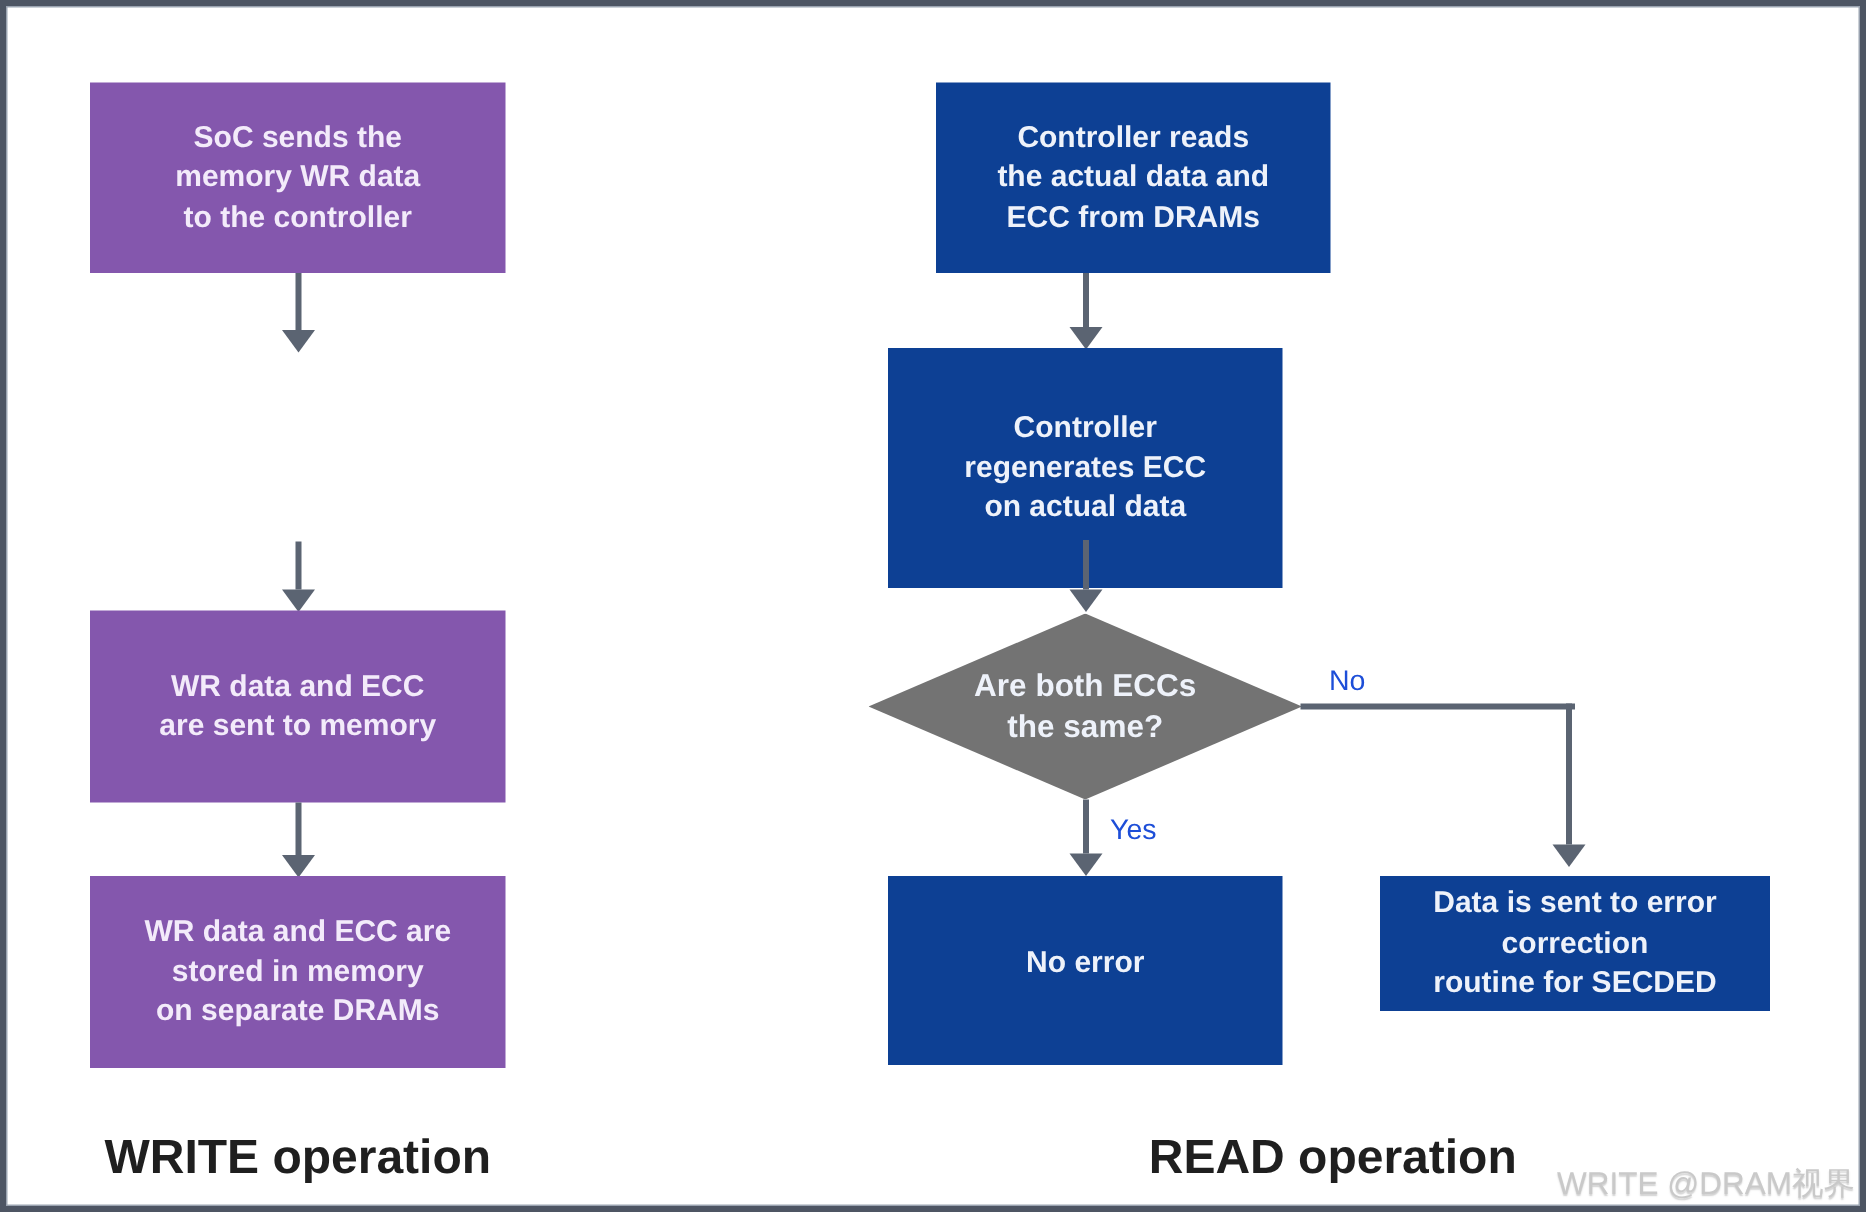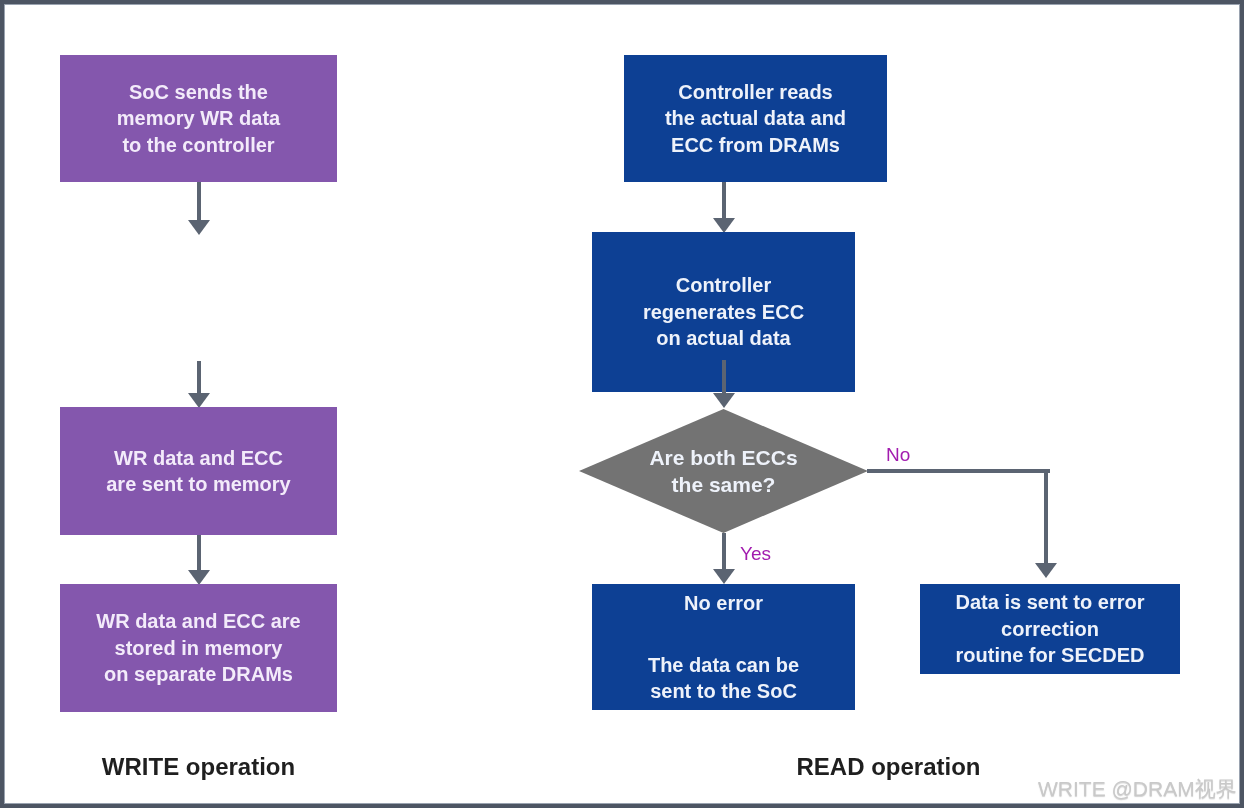--- a/index.html
+++ b/index.html
@@ -60,29 +60,29 @@
   .v-arrow .shaft { width: 4px; flex: 1 1 auto; background: #5b6472; }
   .v-arrow .head {
     width: 0; height: 0;
     border-left: 11px solid transparent;
     border-right: 11px solid transparent;
     border-top: 15px solid #5b6472;
   }
   .h-line { position: absolute; height: 4px; background: #5b6472; }
   .branch-label {
     position: absolute;
-    color: #a21caf;
+    color: #1d4ed8;
     font-size: 19px;
     font-weight: normal;
   }
   .col-label {
     position: absolute;
     text-align: center;
     color: #1f1f1f;
-    font-size: 24px;
+    font-size: 32px;
     font-weight: bold;
   }
   .watermark {
     position: absolute;
     color: #c9c9c9;
     font-size: 21px;
     text-shadow: 0 1px 1px rgba(120,120,120,0.35);
     white-space: nowrap;
   }
 </style>
@@ -143,22 +143,20 @@
 
   <div class="v-arrow" style="left:713px; top:533px; height:51px;">
     <div class="shaft"></div>
     <div class="head"></div>
   </div>
   <div class="branch-label" style="left:740px; top:543px;">Yes</div>
 
   <div class="node read-node" style="left:592px; top:584px; width:263px; height:126px;">
     <div>
       <span class="outcome-title">No error</span>
-      <span class="outcome-body">The data can be
-sent to the SoC</span>
     </div>
   </div>
 
   <div class="h-line" style="left:867px; top:469px; width:183px;"></div>
   <div class="v-arrow" style="left:1035px; top:469px; height:109px;">
     <div class="shaft"></div>
     <div class="head"></div>
   </div>
   <div class="branch-label" style="left:886px; top:444px;">No</div>
 

